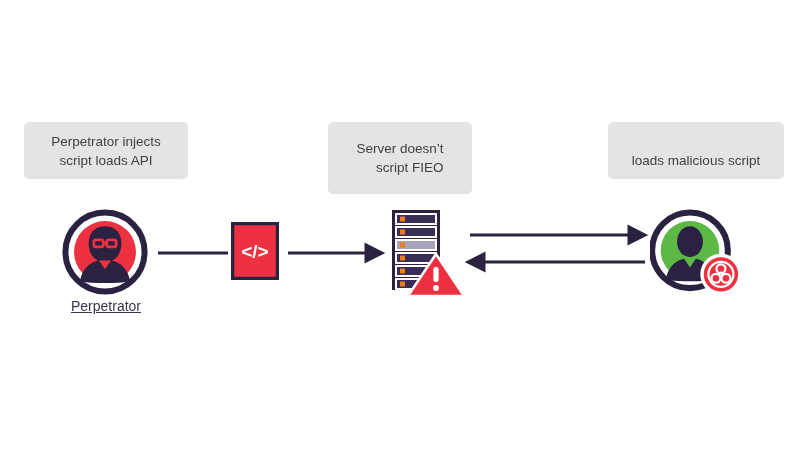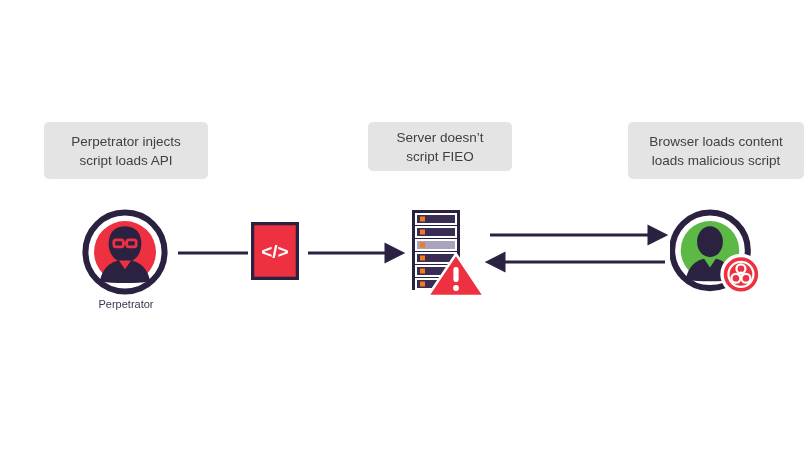--- a/index.html
+++ b/index.html
@@ -11,49 +11,49 @@
     width: 810px;
     height: 450px;
     position: relative;
     overflow: hidden;
     font-family: "Liberation Sans", sans-serif;
     color: #3c3450;
   }
   .stage {
     position: absolute;
     inset: 0;
-    margin-left: 20px;
   }
 
   
   .callout {
     position: absolute;
     background: #e4e4e4;
     border-radius: 5px;
     display: flex;
     align-items: center;
     justify-content: center;
     text-align: center;
     font-size: 13.5px;
     line-height: 19px;
     color: #3f3f44;
     padding: 6px 10px;
     box-sizing: border-box;
   }
   #callout-perpetrator { left: 24px;  top: 122px; width: 164px; height: 57px; }
-  #callout-server      { left: 348px; top: 122px; width: 144px; height: 49px; }
+  #callout-server      { left: 328px; top: 122px; width: 144px; height: 72px; text-align: right; }
   #callout-browser     { left: 608px; top: 122px; width: 176px; height: 57px; }
 
   
   .node-label {
     position: absolute;
     text-align: center;
-    font-size: 11px;
+    font-size: 14px;
     color: #3c3450;
     white-space: nowrap;
+    text-decoration: underline;
   }
   #label-perpetrator { left: 25px;  top: 298px; width: 162px; }
   #label-server      { left: 345px; top: 298px; width: 162px; }
   #label-user        { left: 615px; top: 298px; width: 162px; }
 
   
   .icon-slot { position: absolute; }
   #icon-perpetrator { left: 62px;  top: 209px; width: 86px; height: 86px; }
   #icon-code        { left: 231px; top: 222px; width: 48px; height: 58px; }
   #icon-server      { left: 388px; top: 208px; width: 78px; height: 88px; }
@@ -98,21 +98,21 @@
 
   <div class="callout" id="callout-server">
     <span>
       <span>Server doesn’t</span><br>
       <span>script FIEO</span>
     </span>
   </div>
 
   <div class="callout" id="callout-browser">
     <span>
-      <span>Browser loads content</span><br>
+      <br>
       <span>loads malicious script</span>
     </span>
   </div>
 
   <div class="icon-slot" id="icon-perpetrator">
     <svg width="86" height="86" viewBox="0 0 100 100">
       <circle cx="50" cy="50" r="46" fill="none" stroke="#2b2140" stroke-width="7"></circle>
       <circle cx="50" cy="50" r="36" fill="#ed3140"></circle>
       <g fill="#2b2140">
 

